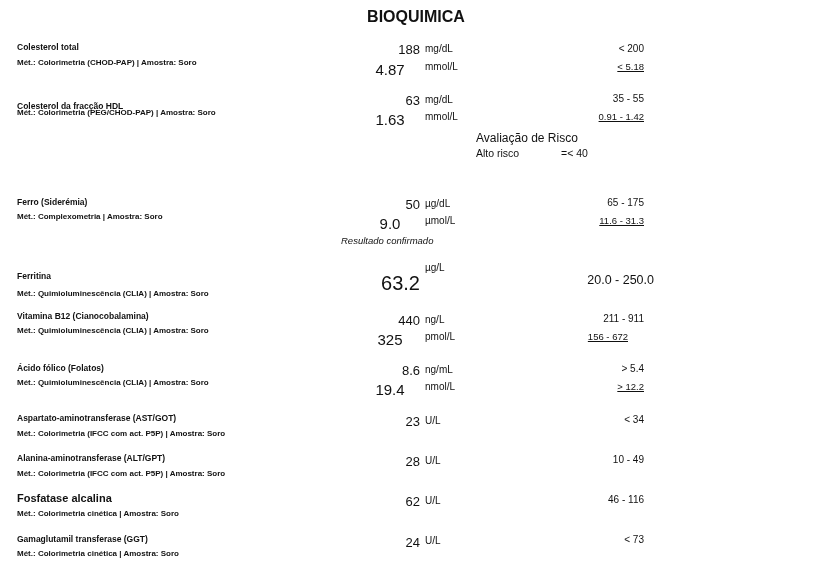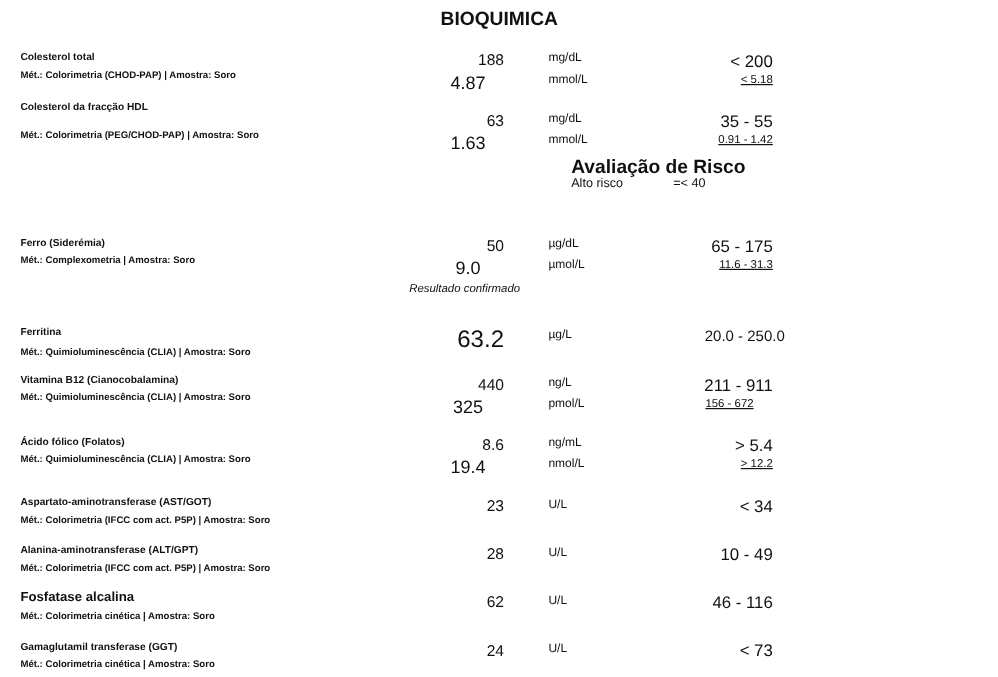--- a/index.html
+++ b/index.html
@@ -5,25 +5,25 @@
   html, body { margin:0; padding:0; background:#ffffff; }
   body { width:832px; height:564px; position:relative; overflow:hidden;
          font-family:"Liberation Sans", sans-serif; color:#111; }
   .abs { position:absolute; white-space:nowrap; }
   .title { left:0; width:832px; text-align:center; top:8px; font-size:16px; font-weight:bold; }
   .tname { left:17px; font-size:8.5px; font-weight:bold; }
   .tname.big { font-size:11px; }
   .tmeth { left:17px; font-size:8px;font-weight:bold; }
   .val { font-size:13px; text-align:right; width:60px; left:360px; }
   .val.small { font-size:15px;text-align:center; }
-  .unit { font-size:10px; left:425px;margin-left:32px; }
-  .ref { font-size:14px; text-align:right; width:160px; left:484px; }
+  .unit { font-size:10px; left:425px; }
+  .ref { font-size:10px; text-align:right; width:160px; left:484px; }
   .ref.small { font-size:9.5px;text-decoration:underline; }
   .ref.big { font-size:12.5px; left:494px; }
-  .risk-title { left:476px; top:131px; font-size:16px; font-weight:bold; }
+  .risk-title { left:476px; top:131px; font-size:12px; font-weight:normal; }
   .risk-label { left:476px; top:147px; font-size:10.5px; }
   .risk-val { left:561px; top:147px; font-size:10.5px; }
   .note { left:341px; top:235px; font-size:9.5px;font-style:italic; }
 </style>
 </head>
 <body>
 
 <div class="abs title">BIOQUIMICA</div>
 
 <div>
@@ -31,21 +31,21 @@
   <div class="abs tmeth" style="top:58px">Mét.: Colorimetria (CHOD-PAP) | Amostra: Soro</div>
   <div class="abs val" style="top:42px">188</div>
   <div class="abs unit" style="top:43px">mg/dL</div>
   <div class="abs ref" style="top:43px">&lt; 200</div>
   <div class="abs val small" style="top:61px">4.87</div>
   <div class="abs unit" style="top:61px">mmol/L</div>
   <div class="abs ref small" style="top:61px">&lt; 5.18</div>
 </div>
 
 <div>
-  <div class="abs tname" style="top:84px">Colesterol da fracção HDL</div>
+  <div class="abs tname" style="top:101px">Colesterol da fracção HDL</div>
   <div class="abs tmeth" style="top:108px">Mét.: Colorimetria (PEG/CHOD-PAP) | Amostra: Soro</div>
   <div class="abs val" style="top:93px">63</div>
   <div class="abs unit" style="top:94px">mg/dL</div>
   <div class="abs ref" style="top:93px">35  -  55</div>
   <div class="abs val small" style="top:111px">1.63</div>
   <div class="abs unit" style="top:111px">mmol/L</div>
   <div class="abs ref small" style="top:111px">0.91  -  1.42</div>
   <div class="abs risk-title">Avaliação de Risco</div>
   <div class="abs risk-label">Alto risco</div>
   <div class="abs risk-val">=&lt; 40</div>
@@ -60,21 +60,21 @@
   <div class="abs val small" style="top:215px">9.0</div>
   <div class="abs unit" style="top:215px">µmol/L</div>
   <div class="abs ref small" style="top:215px">11.6  -  31.3</div>
   <div class="abs note">Resultado confirmado</div>
 </div>
 
 <div>
   <div class="abs tname" style="top:271px">Ferritina</div>
   <div class="abs tmeth" style="top:289px">Mét.: Quimioluminescência (CLIA) | Amostra: Soro</div>
   <div class="abs val" style="top:272px;font-size:20px">63.2</div>
-  <div class="abs unit" style="top:274px">µg/L</div>
+  <div class="abs unit" style="top:262px">µg/L</div>
   <div class="abs ref big" style="top:273px">20.0  -  250.0</div>
 </div>
 
 <div>
   <div class="abs tname" style="top:311px">Vitamina B12 (Cianocobalamina)</div>
   <div class="abs tmeth" style="top:326px">Mét.: Quimioluminescência (CLIA) | Amostra: Soro</div>
   <div class="abs val" style="top:313px">440</div>
   <div class="abs unit" style="top:314px">ng/L</div>
   <div class="abs ref" style="top:313px">211  -  911</div>
   <div class="abs val small" style="top:331px">325</div>

